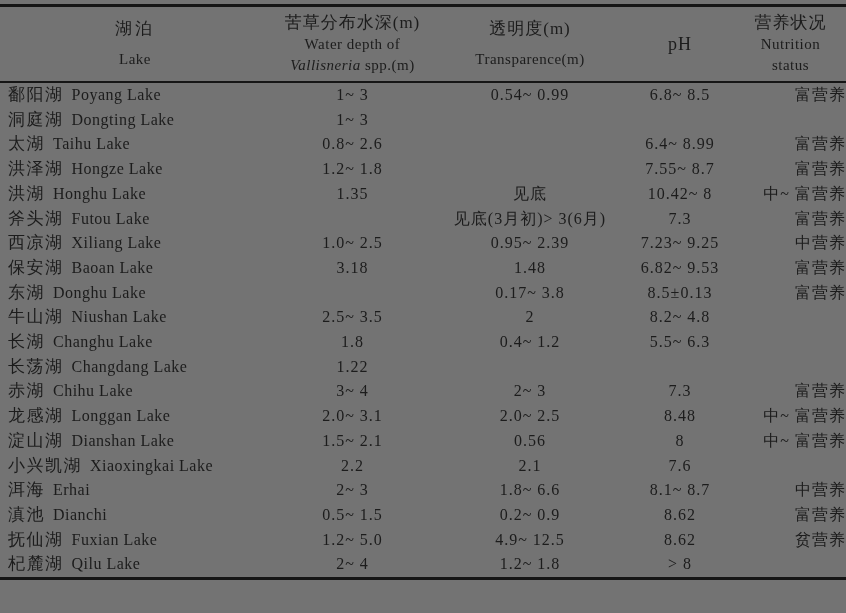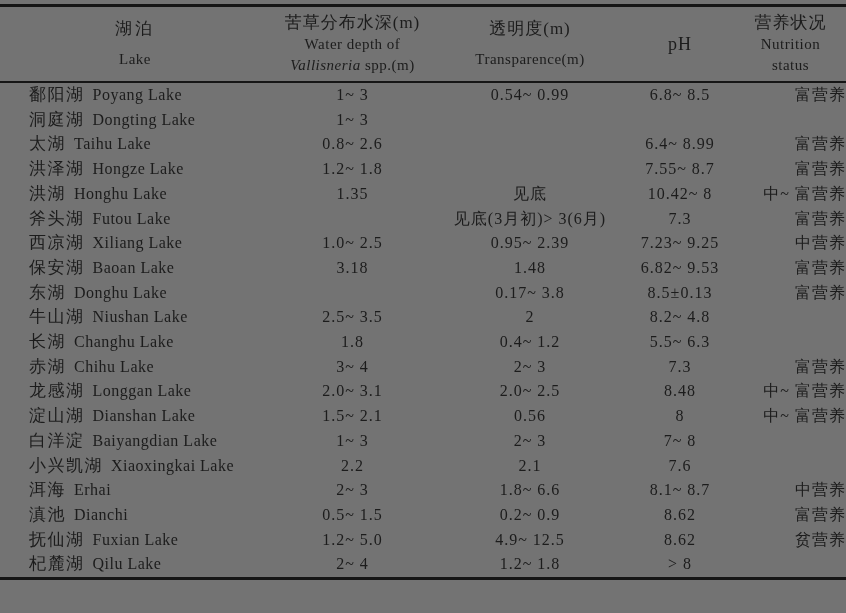--- a/index.html
+++ b/index.html
@@ -41,21 +41,21 @@
   .italic{font-style:italic;}
 
   tbody td{
     height:24.7px;
     padding:0;
     font-size:16px;
     line-height:24.7px;
     white-space:nowrap;
     overflow:visible;
   }
-  td.c-lake{text-align:left;padding-left:29px;}
+  td.c-lake{text-align:left;padding-left:8px;}
   td.c-num{text-align:center;letter-spacing:1px;}
   td.c-nutrition{text-align:right;font-size:16px;letter-spacing:1px;}
   .zh{font-size:17px;letter-spacing:1.5px;}
   .en{font-size:16px;margin-left:8px;letter-spacing:0.5px;}
 </style>
 </head>
 <body>
 
 <div class="page">
   <table>
@@ -196,20 +196,29 @@
     <td class="c-lake">
       <span class="zh">长湖</span><span class="en">Changhu Lake</span>
     </td>
     <td class="c-num">1.8</td>
     <td class="c-num">0.4~ 1.2</td>
     <td class="c-num">5.5~ 6.3</td>
     <td class="c-nutrition"></td>
   </tr>
         <tr>
     <td class="c-lake">
+      <span class="zh">长荡湖</span><span class="en">Changdang Lake</span>
+    </td>
+    <td class="c-num">1.22</td>
+    <td class="c-num"></td>
+    <td class="c-num"></td>
+    <td class="c-nutrition"></td>
+  </tr>
+        <tr>
+    <td class="c-lake">
       <span class="zh">赤湖</span><span class="en">Chihu Lake</span>
     </td>
     <td class="c-num">3~ 4</td>
     <td class="c-num">2~ 3</td>
     <td class="c-num">7.3</td>
     <td class="c-nutrition">富营养</td>
   </tr>
         <tr>
     <td class="c-lake">
       <span class="zh">龙感湖</span><span class="en">Longgan Lake</span>
@@ -223,29 +232,20 @@
     <td class="c-lake">
       <span class="zh">淀山湖</span><span class="en">Dianshan Lake</span>
     </td>
     <td class="c-num">1.5~ 2.1</td>
     <td class="c-num">0.56</td>
     <td class="c-num">8</td>
     <td class="c-nutrition">中~ 富营养</td>
   </tr>
         <tr>
     <td class="c-lake">
-      <span class="zh">白洋淀</span><span class="en">Baiyangdian Lake</span>
-    </td>
-    <td class="c-num">1~ 3</td>
-    <td class="c-num">2~ 3</td>
-    <td class="c-num">7~ 8</td>
-    <td class="c-nutrition"></td>
-  </tr>
-        <tr>
-    <td class="c-lake">
       <span class="zh">小兴凯湖</span><span class="en">Xiaoxingkai Lake</span>
     </td>
     <td class="c-num">2.2</td>
     <td class="c-num">2.1</td>
     <td class="c-num">7.6</td>
     <td class="c-nutrition"></td>
   </tr>
         <tr>
     <td class="c-lake">
       <span class="zh">洱海</span><span class="en">Erhai</span>

